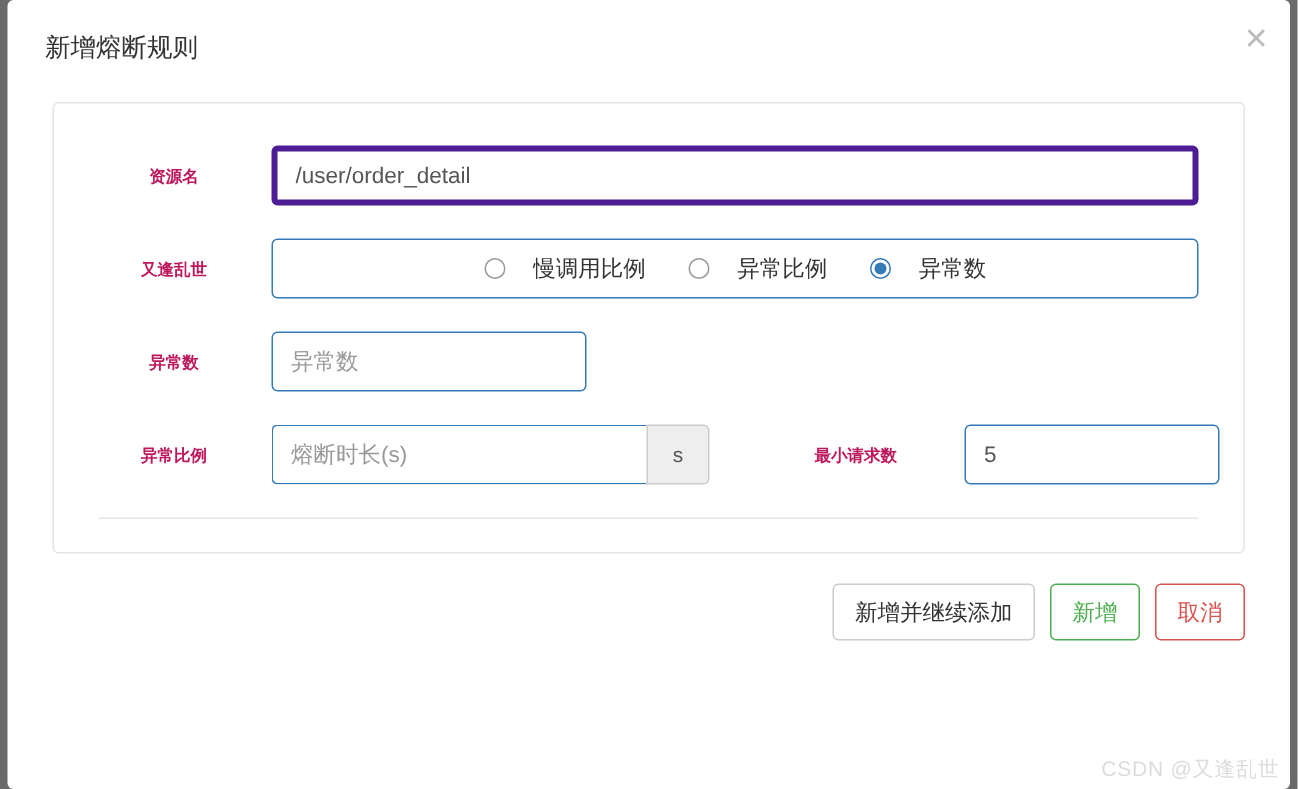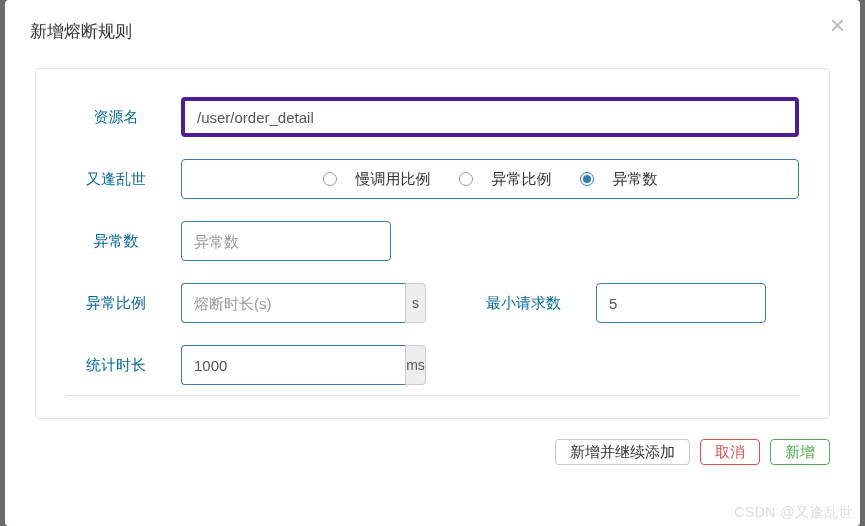--- a/index.html
+++ b/index.html
@@ -50,23 +50,23 @@
       padding: 28px 30px 22px 30px;
     }
     .form-row {
       display: flex;
       align-items: center;
       margin-bottom: 22px;
     }
     .form-label {
       width: 115px;
       text-align: center;
-      font-size: 15px;
-      font-weight: normal;
-      color: #0369a1;
+      font-size: 11px;
+      font-weight: bold;
+      color: #be185d;
       flex-shrink: 0;
       padding-right: 15px;
     }
     .form-control-wrap {
       flex: 1;
     }
     .full-input {
       width: 100%;
       height: 40px;
       border: 4px solid #4c1d95;
@@ -117,21 +117,21 @@
       border: 1px solid #337ab7;
       border-radius: 4px;
       padding: 0 12px;
       font-size: 15px;
       color: #555;
       outline: none;
     }
     .small-input::placeholder { color: #999; }
     .input-group {
       display: flex;
-      width: 245px;
+      width: 292px;
     }
     .input-group input {
       flex: 1;
       height: 40px;
       border: 1px solid #337ab7;
       border-right: none;
       border-radius: 4px 0 0 4px;
       padding: 0 12px;
       font-size: 15px;
       color: #555;
@@ -178,21 +178,21 @@
       border-top: 1px solid #e5e5e5;
       margin-top: 5px;
     }
     .modal-footer {
       padding: 20px 30px 20px 30px;
       display: flex;
       justify-content: flex-end;
       gap: 10px;
     }
     .btn {
-      height: 26px;
+      height: 38px;
       padding: 0 14px;
       border: 1px solid #ccc;
       border-radius: 4px;
       background: #fff;
       font-size: 15px;
       cursor: pointer;
       color: #333;
       display: inline-flex;
       align-items: center;
     }
@@ -270,34 +270,25 @@
             <input type="text" placeholder="熔断时长(s)" style="">
             <div class="input-addon">s</div>
           </div>
         </div>
         <div class="dual-right">
           <div class="form-label" style="width:130px;">最小请求数</div>
           <input class="min-input" type="text" value="5" style="">
         </div>
       </div>
 
-      <div class="form-row" style="margin-bottom:10px;">
-        <div class="form-label">统计时长</div>
-        <div class="form-control-wrap">
-          <div class="input-group">
-            <input type="text" value="1000" style="">
-            <div class="input-addon">ms</div>
-          </div>
-        </div>
-      </div>
 
       <hr class="rule-hr">
     </div>
   </div>
 
   <div class="modal-footer">
     <button class="btn">新增并继续添加</button>
+    <button class="btn btn-success">新增</button>
     <button class="btn btn-danger">取消</button>
-    <button class="btn btn-success">新增</button>
   </div>
 </div>
 
 <div class="watermark">CSDN @又逢乱世</div>
 
 </body></html>

